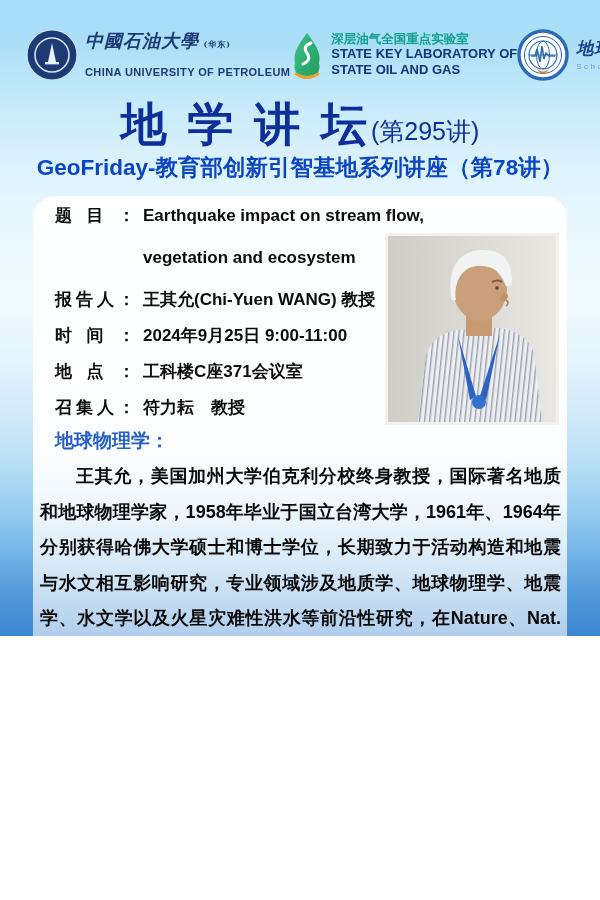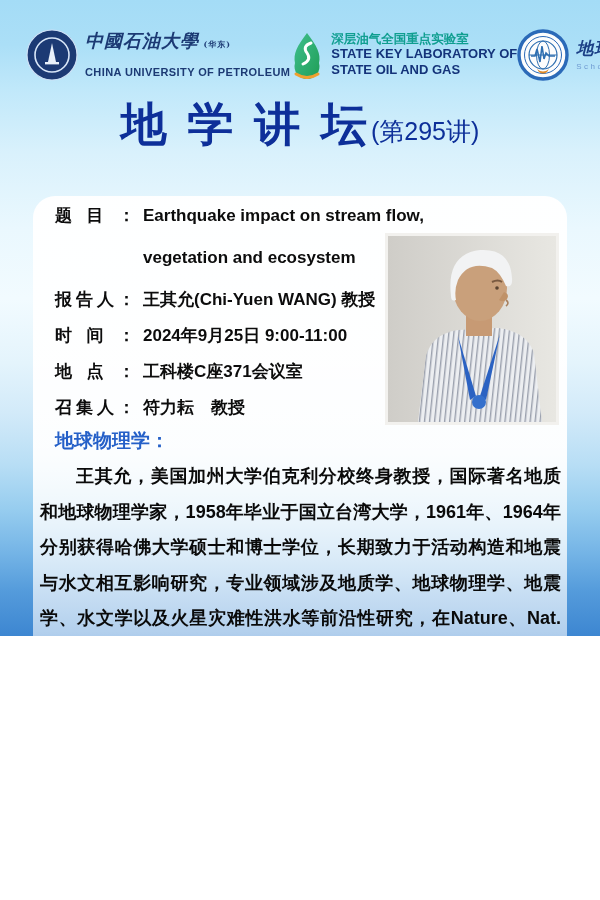--- a/index.html
+++ b/index.html
@@ -100,20 +100,21 @@
       <div class="logo-textcol">
         <div class="zh-cal logo3-zh">地球科學与技術學院</div>
         <div class="logo3-en">School of Geoscience</div>
       </div>
     </div>
   </div>
 
   <div class="title-row">
     <span class="title-main">地 学 讲 坛</span><span class="title-session">(第295讲)</span>
   </div>
+  <div class="subtitle">GeoFriday-教育部创新引智基地系列讲座（第78讲）</div>
 
   <div class="card"></div>
 
   <div class="info">
     <div class="irow">
       <span class="lbl">题目：</span>
       <span class="ival topic-lines">
         <div>Earthquake impact on stream flow,</div>
         <div>vegetation and ecosystem</div>
       </span>

